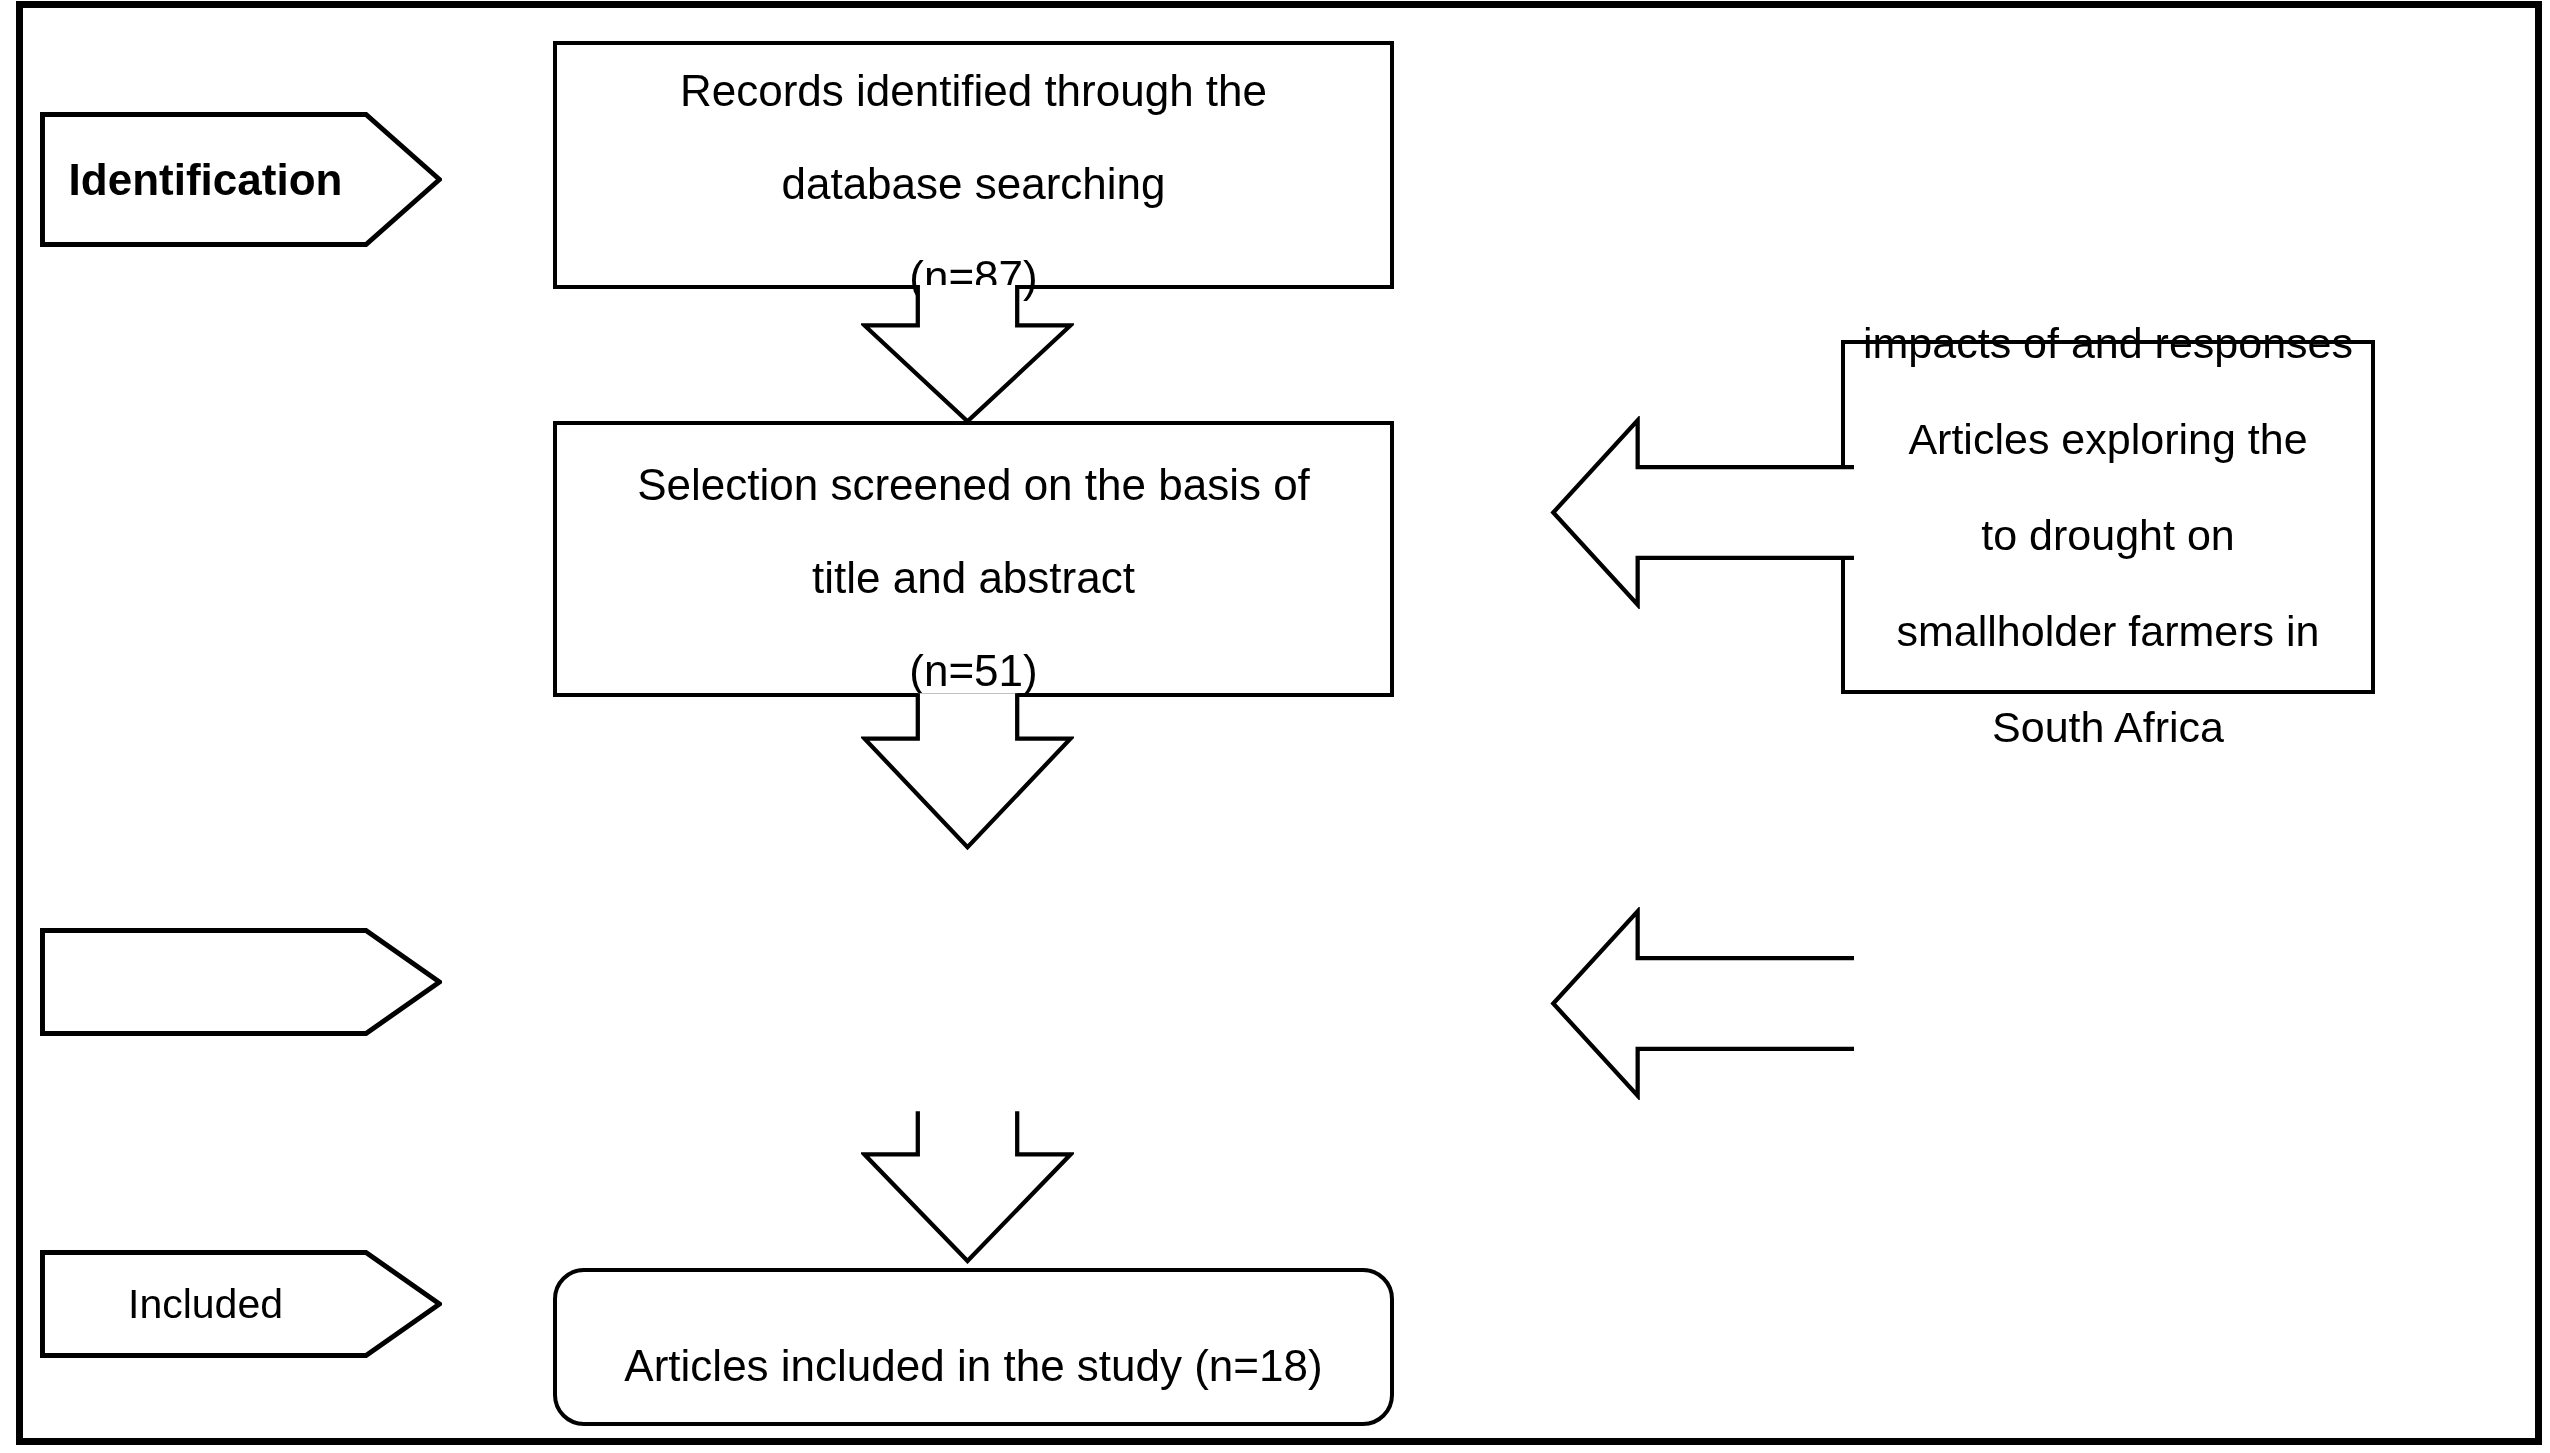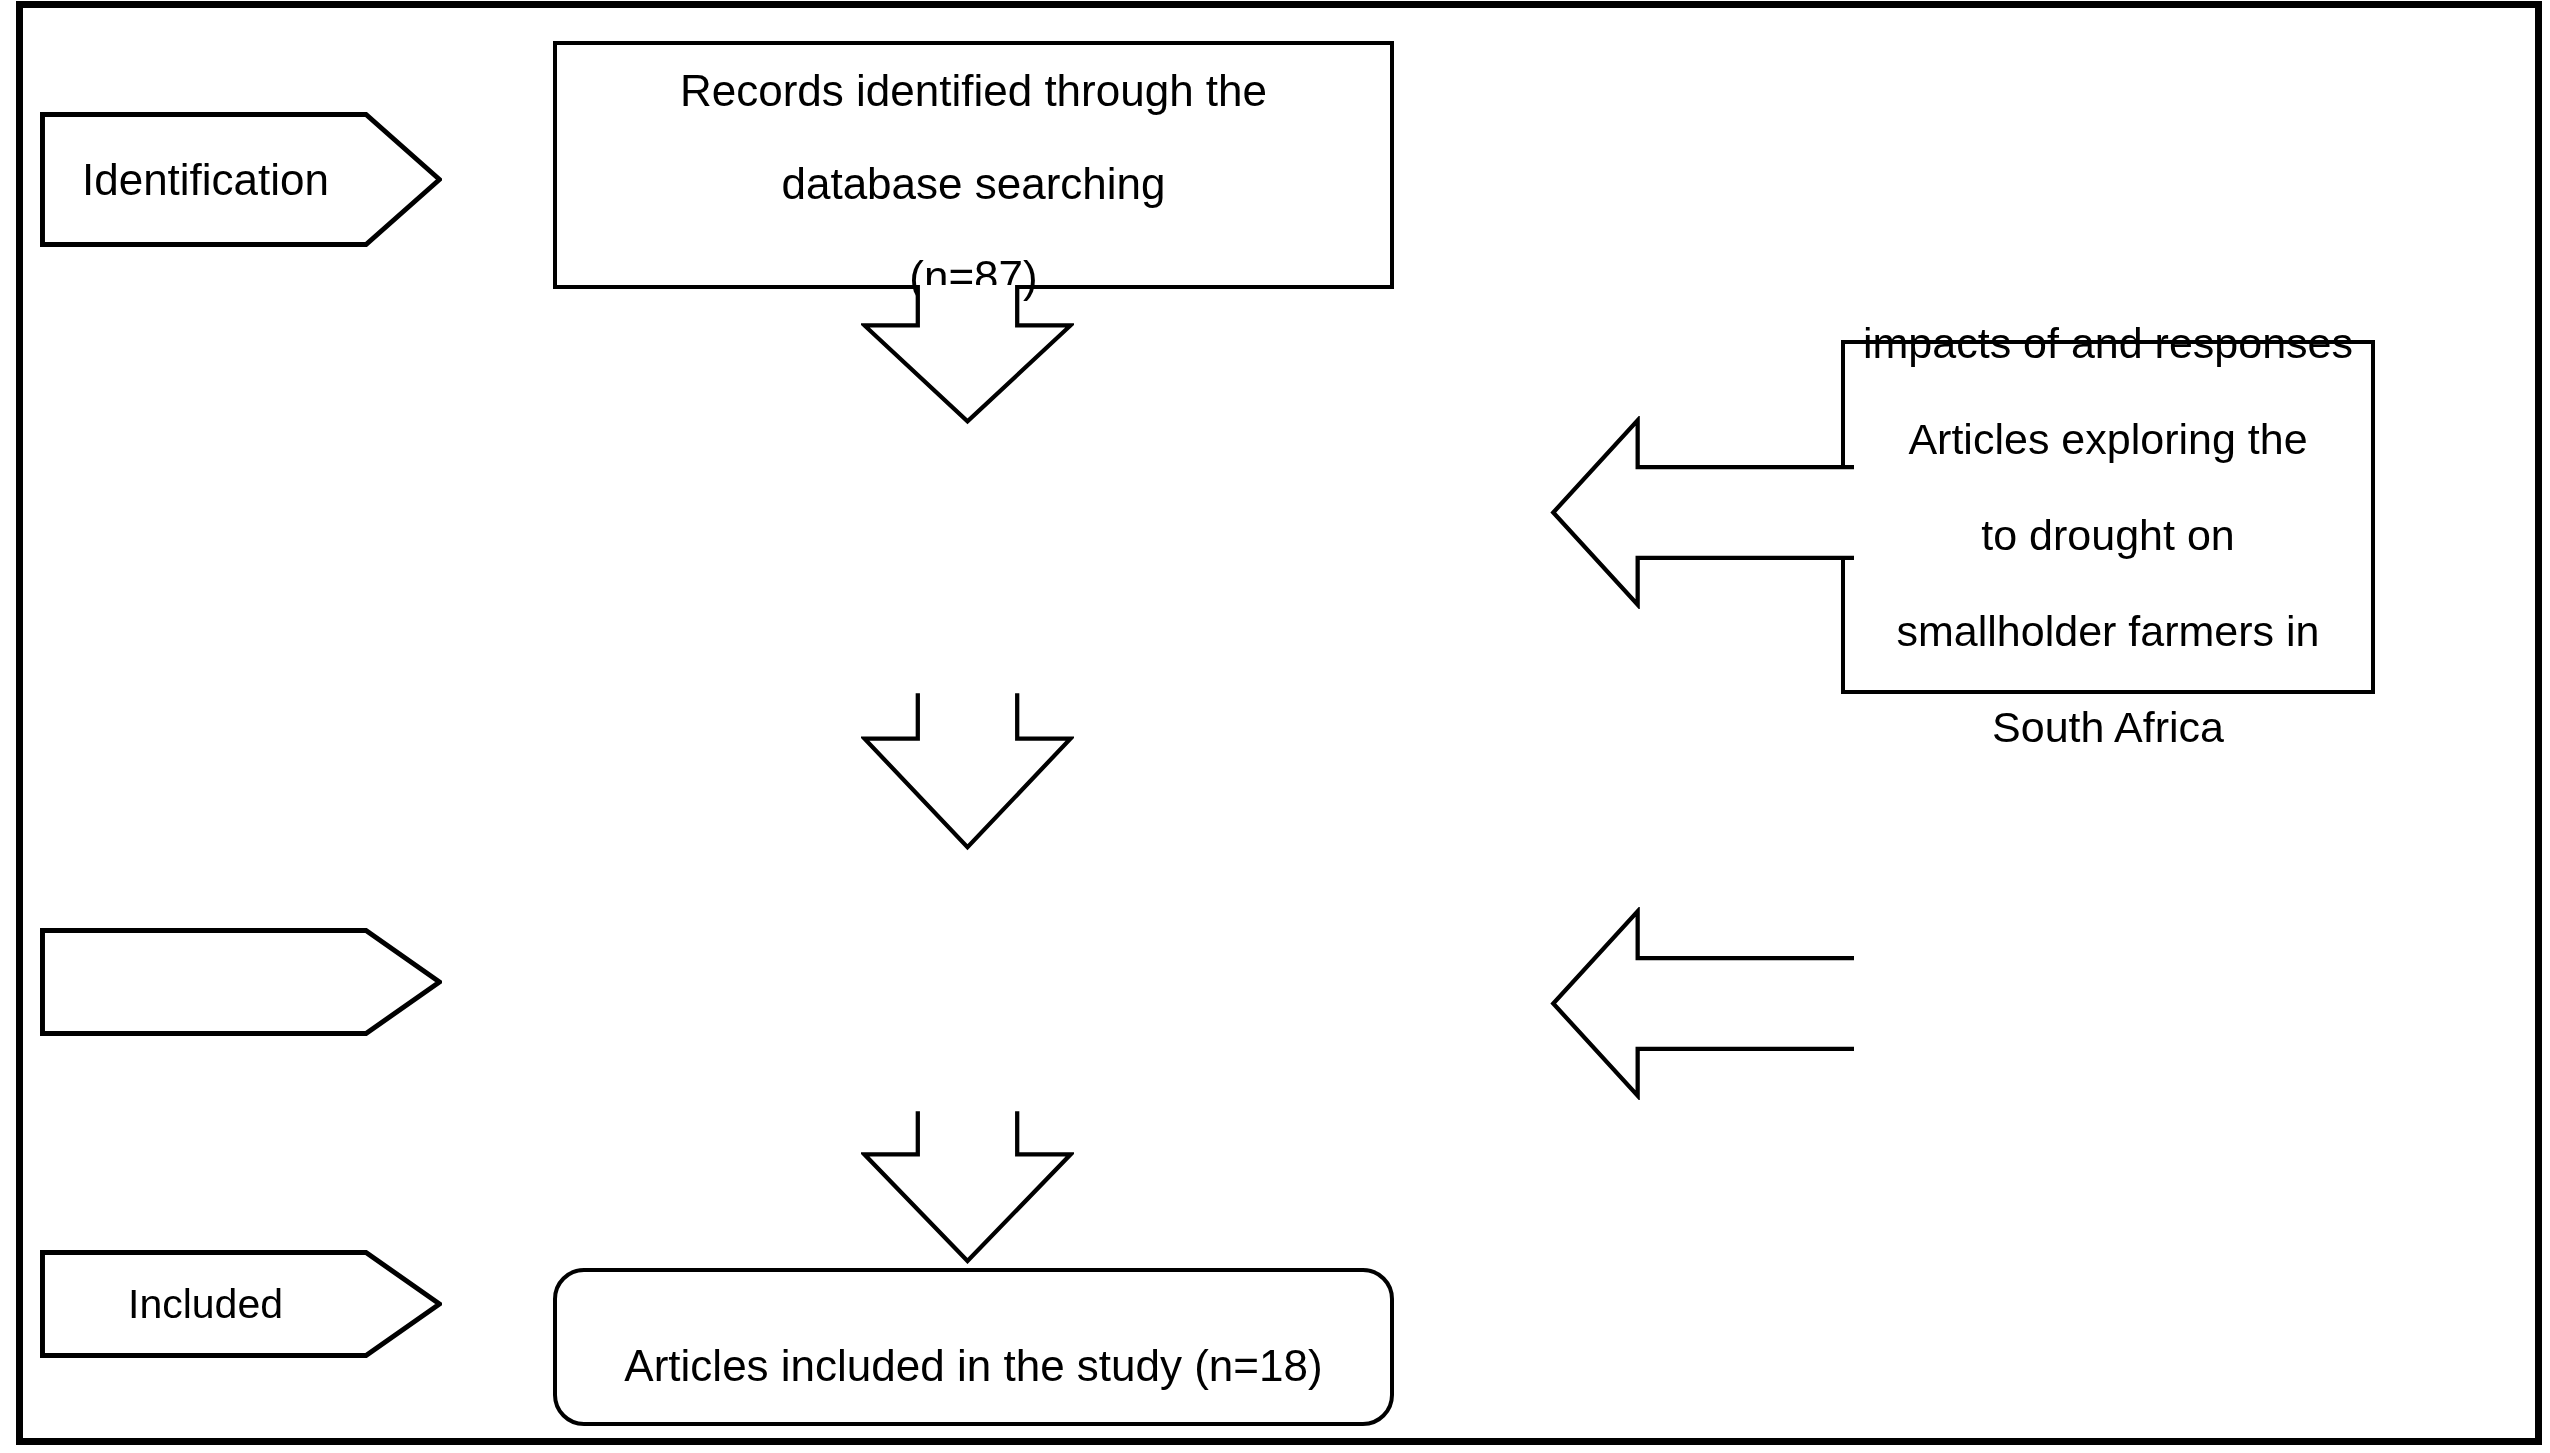--- a/index.html
+++ b/index.html
@@ -53,21 +53,21 @@
   .arrow { position: absolute; }
   .arrow svg { display: block; }
 </style>
 </head>
 <body>
 
 <div class="canvas">
 
   <div class="frame"></div>
 
-  <div class="stage" style="left:40px; top:112px; width:402px; height:135px;">
+  <div class="stage" style="left:40px; top:112px; width:402px; height:135px;font-weight:bold;">
     <svg width="402" height="135" viewBox="0 0 566 190">
       <polygon points="3.5,3.5 459,3.5 562.5,95 459,186.5 3.5,186.5" fill="#ffffff" stroke="#000000" stroke-width="7"></polygon>
     </svg>
     <div class="lbl">Identification</div>
   </div>
 
 
   <div class="stage small" style="left:40px; top:928px; width:402px; height:108px;">
     <svg width="402" height="108" viewBox="0 0 566 152">
       <polygon points="3.5,3.5 459,3.5 562.5,76 459,148.5 3.5,148.5" fill="#ffffff" stroke="#000000" stroke-width="7"></polygon>
@@ -80,20 +80,25 @@
     </svg>
     <div class="lbl">Included</div>
   </div>
 
   <div class="fbox" style="left:553px; top:41px; width:841px; height:248px;">
     <div class="line">Records identified through the</div>
     <div class="line">database searching</div>
     <div class="line">(n=87)</div>
   </div>
 
+  <div class="fbox" style="left:553px; top:421px; width:841px; height:276px;">
+    <div class="line">Selection screened on the basis of</div>
+    <div class="line">title and abstract</div>
+    <div class="line">(n=51)</div>
+  </div>
 
 
   <div class="fbox" style="left:553px; top:1268px; width:841px; height:158px;border-radius:31px;">
     <div class="line">Articles included in the study (n=18)</div>
   </div>
 
   <div class="fbox note" style="left:1841px; top:340px; width:534px; height:354px;">
     <div class="line">impacts of and responses</div>
     <div class="line">Articles exploring the</div>
     <div class="line">to drought on</div>

